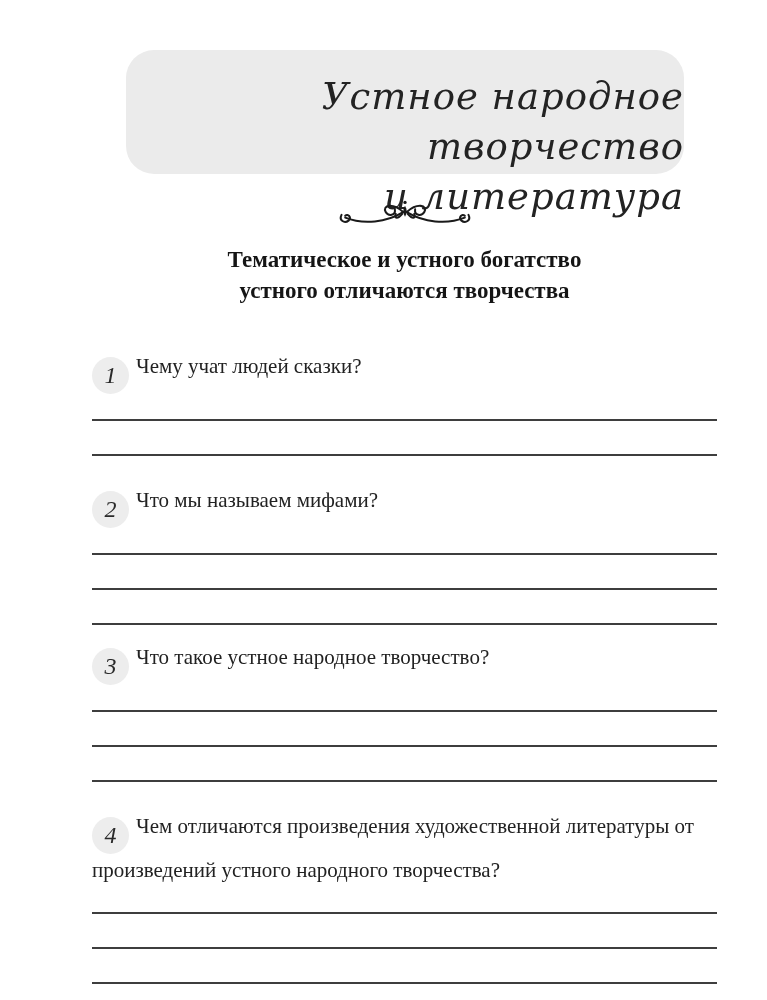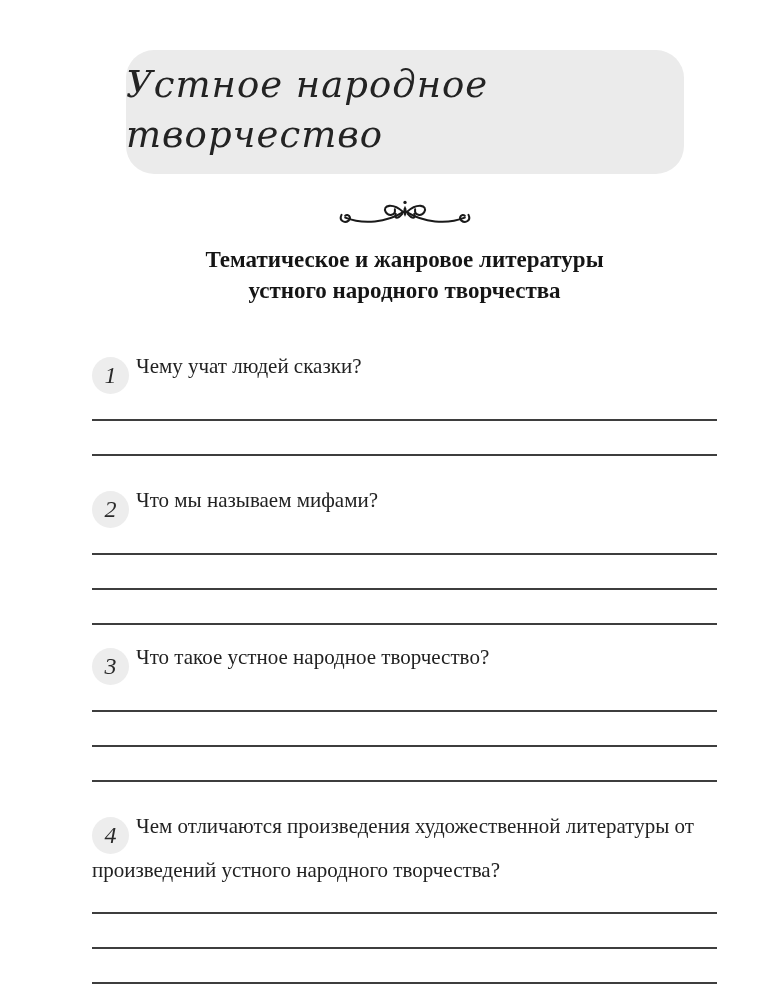--- a/index.html
+++ b/index.html
@@ -14,23 +14,23 @@
     font-family: "Liberation Serif", serif;
     color: #1f1f1f;
     overflow: hidden;
   }
   .header-box {
     margin: 50px 0 0 126px;
     width: 558px;
     height: 124px;
     background: #ebebeb;
     border-radius: 28px;
-    text-align: left;
+    text-align: right;
     box-sizing: border-box;
-    padding-top: 10px;
+    padding-top: 22px;
   }
   .header-line {
     display: block;
     font-family: "DejaVu Serif", serif;
     font-style: italic;
     font-weight: normal;
     font-size: 37px;
     line-height: 50px;
     color: #232323;
     letter-spacing: 1px;
@@ -94,42 +94,43 @@
     font-size: 18px;
     color: #1a1a1a;
   }
   svg.flourish { display: inline-block; vertical-align: middle; }
 </style>
 </head>
 <body>
 
 <div class="header-box">
   <span class="header-line">Устное народное творчество</span>
+  <span class="header-line">и литература</span>
 </div>
 
 <div class="content">
 
   <div class="ornament">
     <svg class="flourish" width="138" height="38" viewBox="0 0 150 40" fill="none" stroke="#1a1a1a" stroke-width="2.2" stroke-linecap="round">
       <path d="M6 22 C3 28 9 32 14 28 C17 25 13 20 10 23"></path>
       <path d="M10 25 C30 33 55 30 73 19"></path>
       <path d="M144 22 C147 28 141 32 136 28 C133 25 137 20 140 23"></path>
       <path d="M140 25 C120 33 95 30 77 19"></path>
       <path d="M73 19 C62 9 50 11 54 19 C57 24 65 23 64 16"></path>
       <path d="M77 19 C88 9 100 11 96 19 C93 24 85 23 86 16"></path>
       <path d="M72 21 C67 27 63 26 65 21"></path>
       <path d="M78 21 C83 27 87 26 85 21"></path>
       <path d="M75 12 C72.5 16 72.5 20 75 24 C77.5 20 77.5 16 75 12" fill="#1a1a1a" stroke="none"></path>
       <circle cx="75" cy="8.5" r="1.8" fill="#1a1a1a" stroke="none"></circle>
     </svg>
   </div>
 
   <div class="section-title">
-    <span>Тематическое и жанровое литературы</span>
-    <span>устного народного творчества</span>
+    <span>Тематическое и устного богатство</span>
+    <span>устного отличаются творчества</span>
   </div>
 
   <div class="question q1">
     <span class="qnum">1</span><span>Чему учат людей сказки?</span>
   </div>
   <div class="answers">
       <div class="answer-line"></div>
       <div class="answer-line"></div>
     </div>
 

